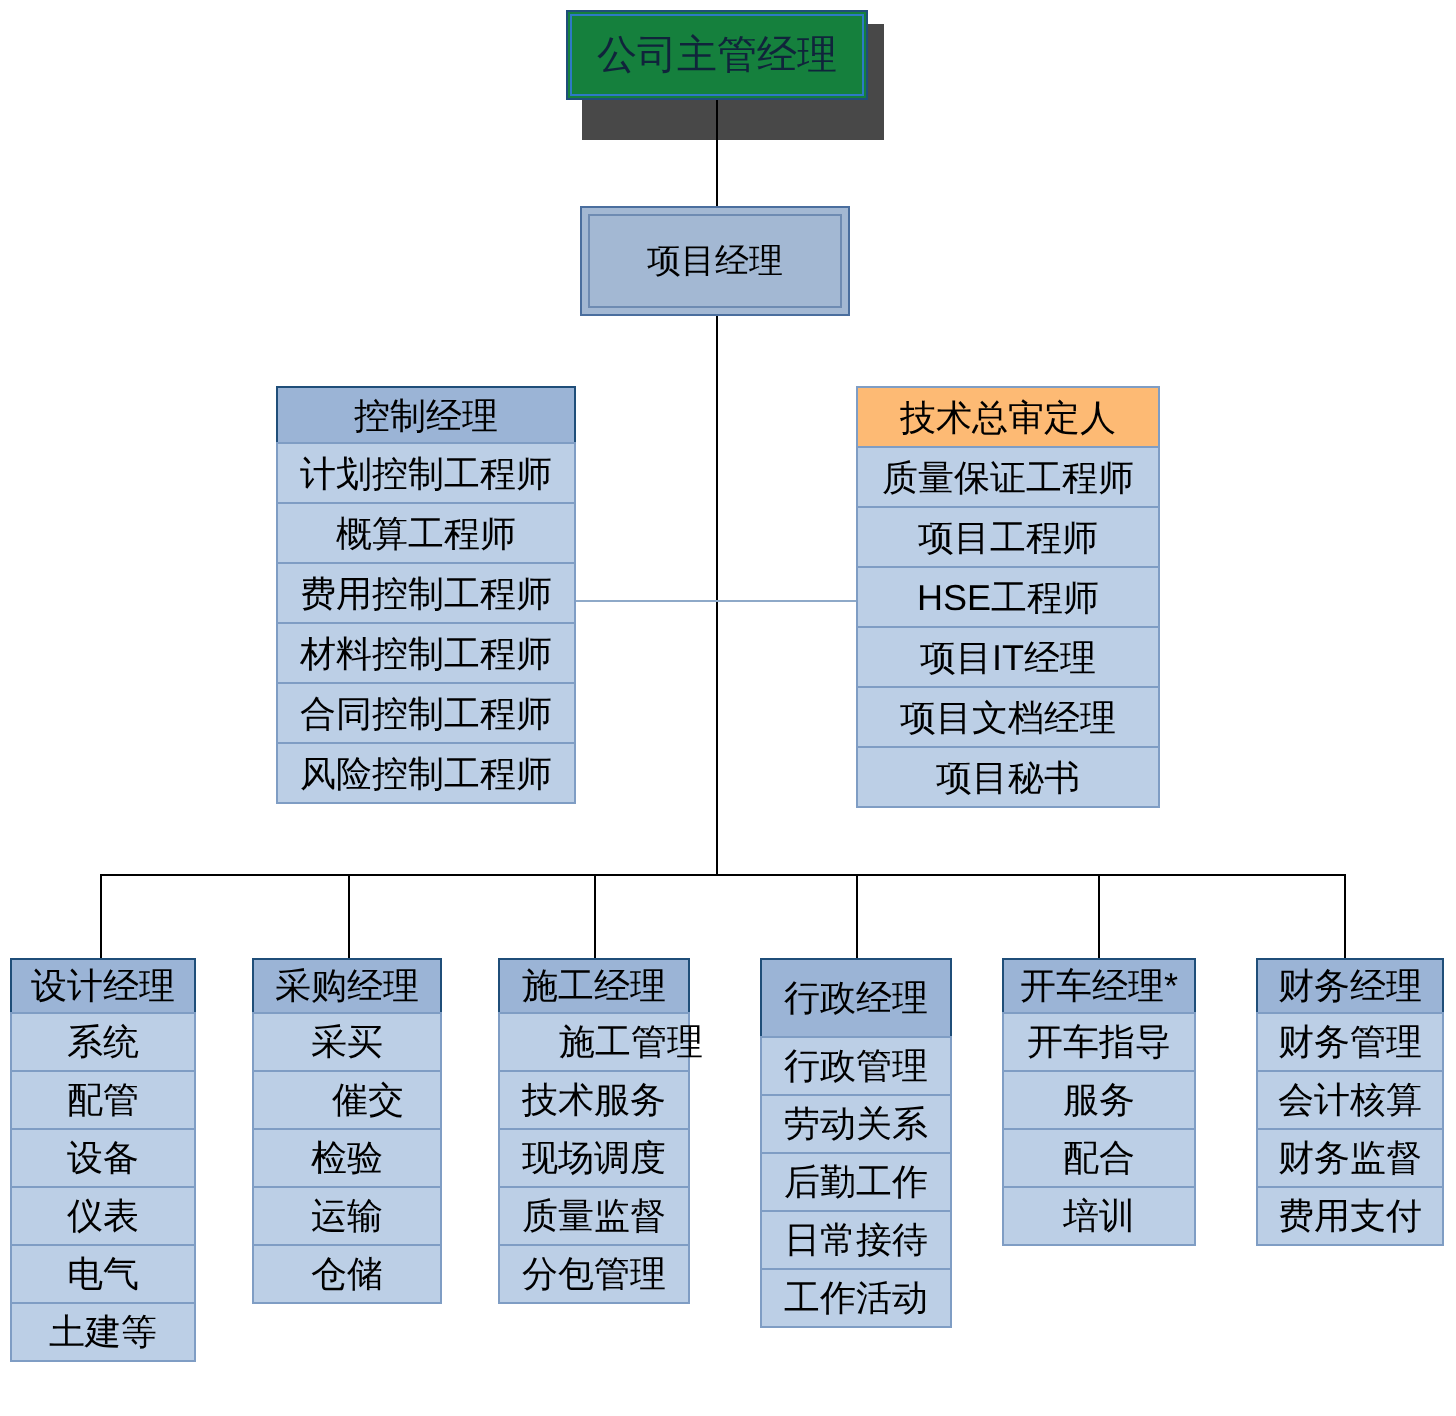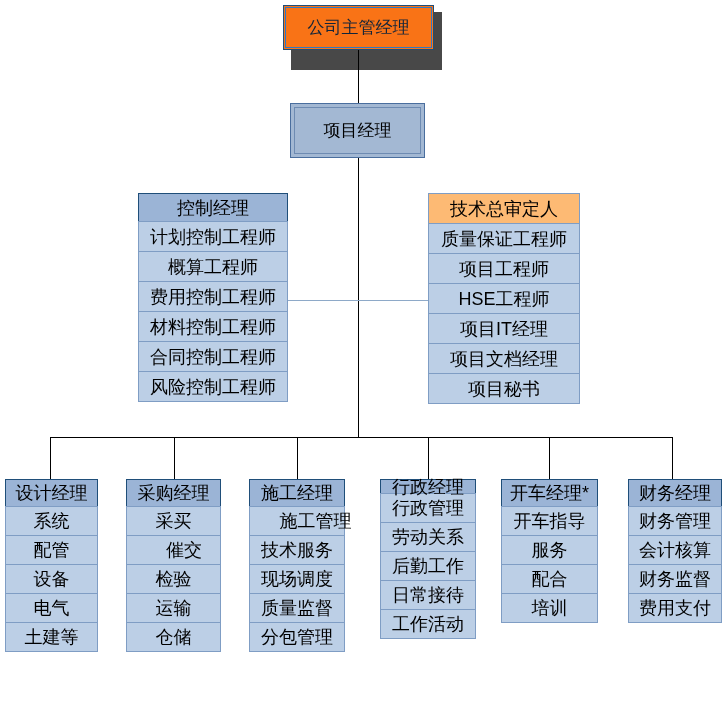--- a/index.html
+++ b/index.html
@@ -29,25 +29,25 @@
     line-height:1;
     white-space:nowrap;
   }
 
   
   .shadow{
     position:absolute;
     background:#484848;
   }
   .box-top{
-    background:#f97316;
+    background:#15803d;
     border:1px solid #1F4E79;
     outline:1px solid #2E79C6;
     outline-offset:-3px;
-    font-size:17px;
+    font-size:20px;
     color:#10243B;
   }
 
   
   .box-pm{
     background:#A3B8D3;
     border:1px solid #4A6E9E;
     font-size:17px;
   }
   .box-pm .inner{
@@ -162,20 +162,23 @@
       <div class="cell" style="height: 30px; margin-top: -1px;">
         <span>系统</span>
       </div>
       <div class="cell" style="height: 30px; margin-top: -1px;">
         <span>配管</span>
       </div>
       <div class="cell" style="height: 30px; margin-top: -1px;">
         <span>设备</span>
       </div>
       <div class="cell" style="height: 30px; margin-top: -1px;">
+        <span>仪表</span>
+      </div>
+      <div class="cell" style="height: 30px; margin-top: -1px;">
         <span>电气</span>
       </div>
       <div class="cell" style="height: 30px; margin-top: -1px;">
         <span>土建等</span>
       </div>
     </div>
   <div class="col" style="left:126px;top:479px;width:95px;">
       <div class="cell head" style="height: 28px;">
         <span>采购经理</span>
       </div>
@@ -209,21 +212,21 @@
         <span>现场调度</span>
       </div>
       <div class="cell" style="height: 30px; margin-top: -1px;">
         <span>质量监督</span>
       </div>
       <div class="cell" style="height: 30px; margin-top: -1px;">
         <span>分包管理</span>
       </div>
     </div>
   <div class="col" style="left:380px;top:479px;width:96px;">
-      <div class="cell head" style="height: 15px;">
+      <div class="cell head" style="height: 40px;">
         <span>行政经理</span>
       </div>
       <div class="cell" style="height: 30px; margin-top: -1px;">
         <span>行政管理</span>
       </div>
       <div class="cell" style="height: 30px; margin-top: -1px;">
         <span>劳动关系</span>
       </div>
       <div class="cell" style="height: 30px; margin-top: -1px;">
         <span>后勤工作</span>

